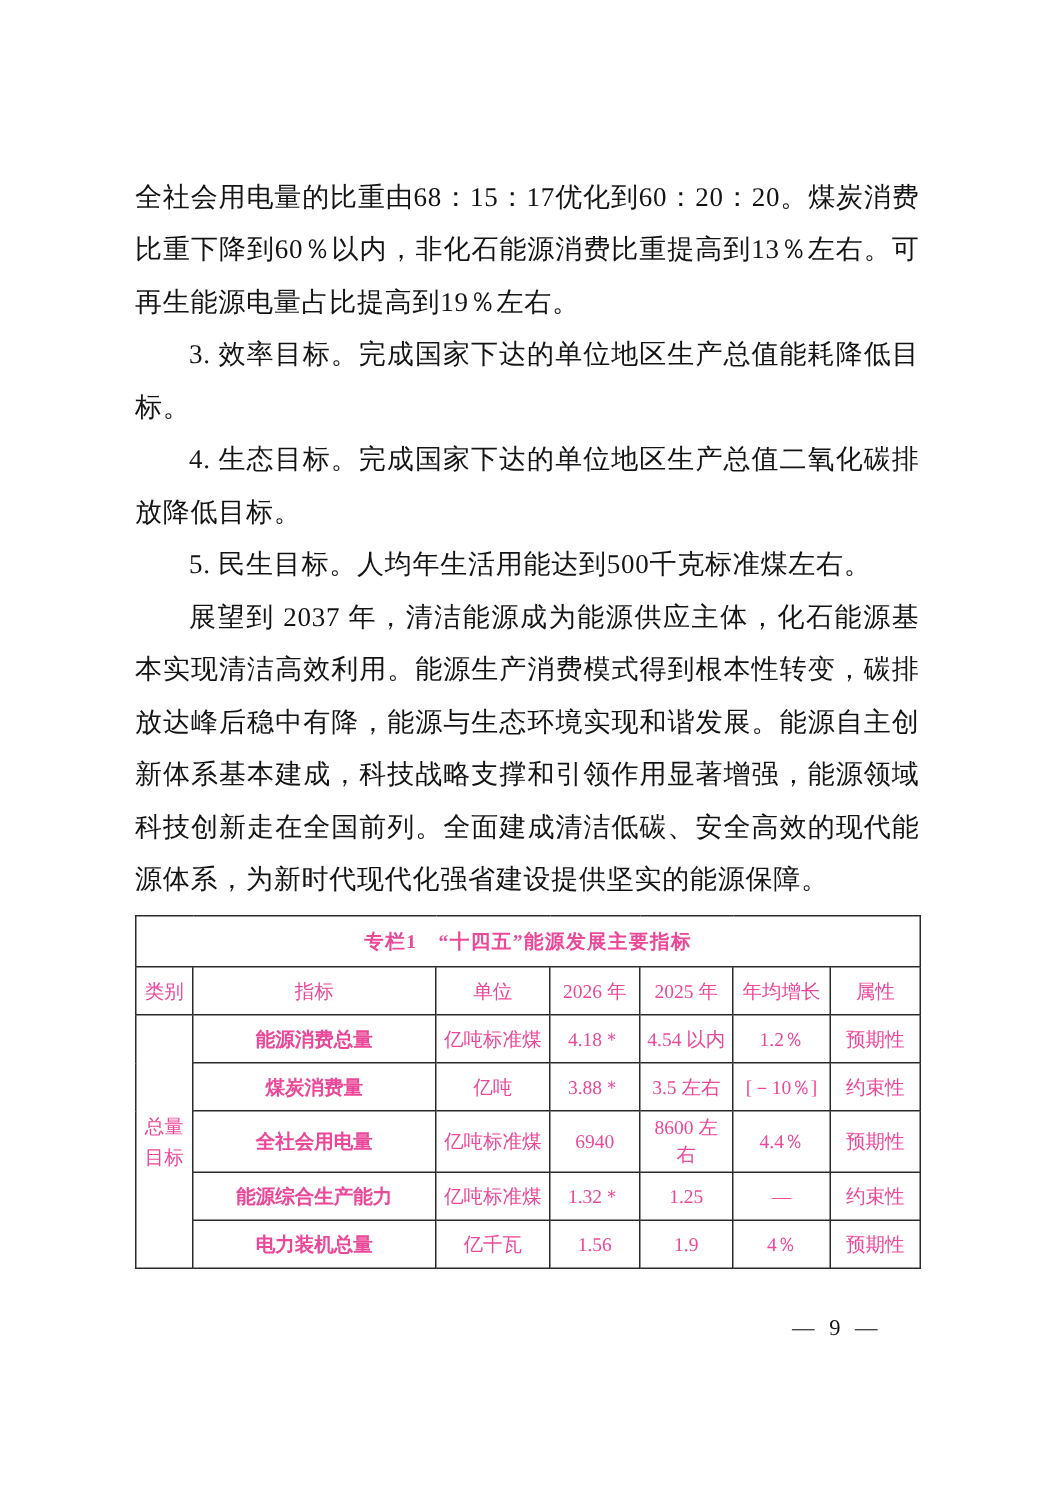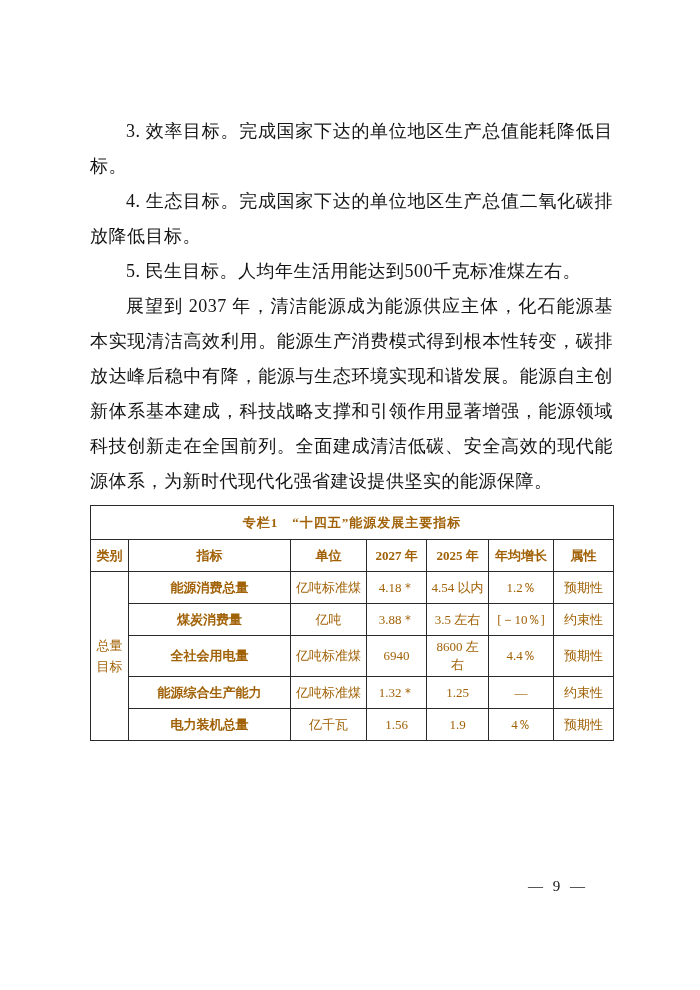--- a/index.html
+++ b/index.html
@@ -32,31 +32,31 @@
     border-collapse: collapse;
     width: 523px;
     table-layout: fixed;
   }
   table.box-table td {
     border: 1px solid #2a2a2a;
     text-align: center;
     vertical-align: middle;
     font-size: 13px;
     padding: 2px 3px;
-    color: #a16207;
+    color: #ec4899;
     overflow: hidden;
   }
   td.tbl-title {
     font-weight: bold;
     font-size: 14.5px;
     height: 29px;
     letter-spacing: 1px;
   }
   td.th {
-    font-weight: bold;
+    font-weight: normal;
     height: 27px;
   }
   td.ind {
     text-align: left;
     padding-left: 8px;
     font-weight: bold;
     font-family: Liberation Serif, serif;
   }
   td.cat {
     font-weight: normal;
@@ -75,20 +75,21 @@
     letter-spacing: 3px;
     color: #141414;
   }
 </style>
 </head>
 <body>
 
 <div class="page">
 
   <div class="content">
+    <p class="para">全社会用电量的比重由68：15：17优化到60：20：20。煤炭消费比重下降到60％以内，非化石能源消费比重提高到13％左右。可再生能源电量占比提高到19％左右。</p>
     <p class="para indent">3. 效率目标。完成国家下达的单位地区生产总值能耗降低目标。</p>
     <p class="para indent">4. 生态目标。完成国家下达的单位地区生产总值二氧化碳排放降低目标。</p>
     <p class="para indent">5. 民生目标。人均年生活用能达到500千克标准煤左右。</p>
     <p class="para indent">展望到 2037 年，清洁能源成为能源供应主体，化石能源基本实现清洁高效利用。能源生产消费模式得到根本性转变，碳排放达峰后稳中有降，能源与生态环境实现和谐发展。能源自主创新体系基本建成，科技战略支撑和引领作用显著增强，能源领域科技创新走在全国前列。全面建成清洁低碳、安全高效的现代能源体系，为新时代现代化强省建设提供坚实的能源保障。</p>
 
     <div class="tablewrap">
       <table class="box-table">
         <colgroup>
           <col style="width:38px">
           <col style="width:162px">
@@ -99,21 +100,21 @@
           <col style="width:60px">
         </colgroup>
         <tbody>
           <tr>
             <td colspan="7" class="tbl-title">专栏1　“十四五”能源发展主要指标</td>
           </tr>
           <tr>
             <td class="th">类别</td>
             <td class="th">指标</td>
             <td class="th">单位</td>
-            <td class="th">2027 年</td>
+            <td class="th">2026 年</td>
             <td class="th">2025 年</td>
             <td class="th">年均增长</td>
             <td class="th">属性</td>
           </tr>
           <tr class="data-row">
             <td rowspan="5" class="cat">总量目标</td>
             <td class="ind">能源消费总量</td>
             <td>亿吨标准煤</td>
             <td>4.18＊</td>
             <td>4.54 以内</td>

